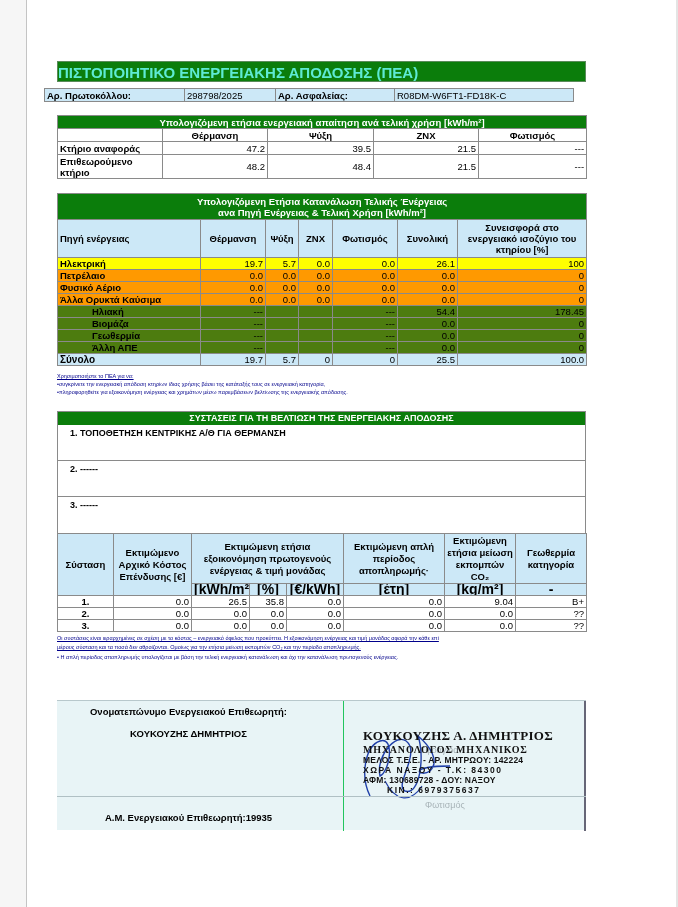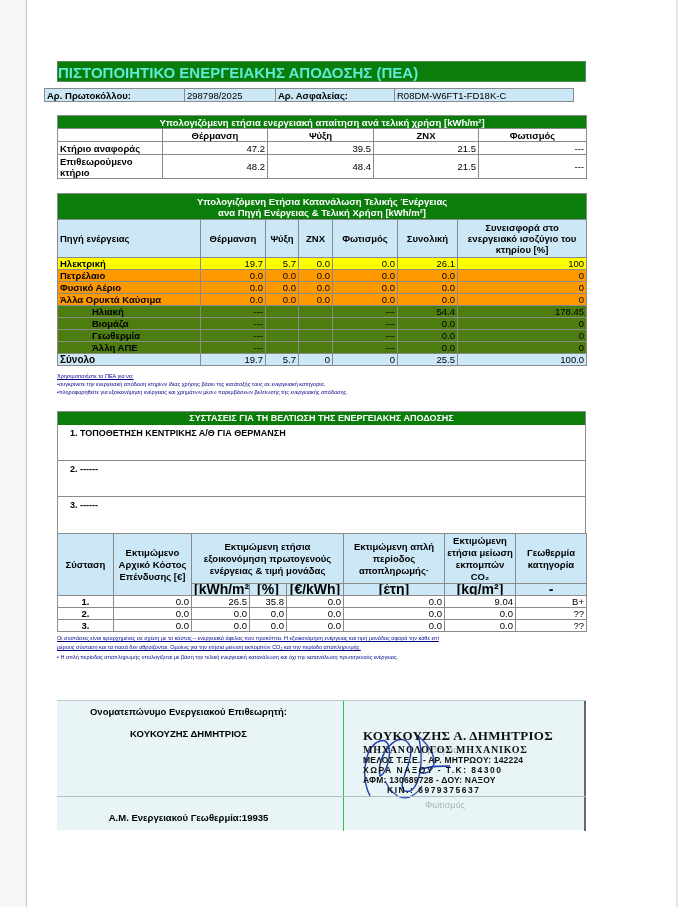--- a/index.html
+++ b/index.html
@@ -316,21 +316,21 @@
 <div class="abs note-block" style="top:634px;">
   <div class="u">Οι συστάσεις είναι ιεραρχημένες σε σχέση με το κόστος – ενεργειακό όφελος που προκύπτει. Η εξοικονόμηση ενέργειας και τιμή μονάδας αφορά την κάθε επί</div>
   <div class="u" style="margin-top:1px">μέρους σύσταση και τα ποσά δεν αθροίζονται. Ομοίως για την ετήσια μείωση εκπομπών CO₂ και την περίοδο αποπληρωμής.</div>
   <div style="margin-top:2px">• Η απλή περίοδος αποπληρωμής υπολογίζεται με βάση την τελική ενεργειακή κατανάλωση και όχι την κατανάλωση πρωτογενούς ενέργειας.</div>
 </div>
 
 <div class="abs sig">
   <div class="sig-left">
     <div class="sig-lbl" style="top:5px;">Ονοματεπώνυμο Ενεργειακού Επιθεωρητή:</div>
     <div class="sig-lbl" style="top:27px; font-weight:bold;">ΚΟΥΚΟΥΖΗΣ ΔΗΜΗΤΡΙΟΣ</div>
-    <div class="sig-lbl" style="top:111px;">Α.Μ. Ενεργειακού Γεωθερμία:19935</div>
+    <div class="sig-lbl" style="top:111px;">Α.Μ. Ενεργειακού Επιθεωρητή:19935</div>
   </div>
   <div class="sig-right">
     <div class="sig-faint" style="left:100px; top:44px;">Σφραγίδα</div>
     <svg class="scribble" width="120" height="90" viewBox="0 0 120 90">
       <path d="M20,80 C10,60 15,30 30,25 C45,20 40,55 30,60 C25,40 50,10 60,30 C65,45 45,70 55,75 C70,80 75,40 68,20 C80,30 90,45 80,55 C70,62 55,50 100,50" fill="none" stroke="#1f3fa8" stroke-width="1.4"></path>
       <path d="M35,65 C45,85 60,88 72,70" fill="none" stroke="#1f3fa8" stroke-width="1.2"></path>
     </svg>
     <div class="stamp">
       <div class="l1">ΚΟΥΚΟΥΖΗΣ Α. ΔΗΜΗΤΡΙΟΣ</div>
       <div class="l2">ΜΗΧΑΝΟΛΟΓΟΣ  ΜΗΧΑΝΙΚΟΣ</div>

